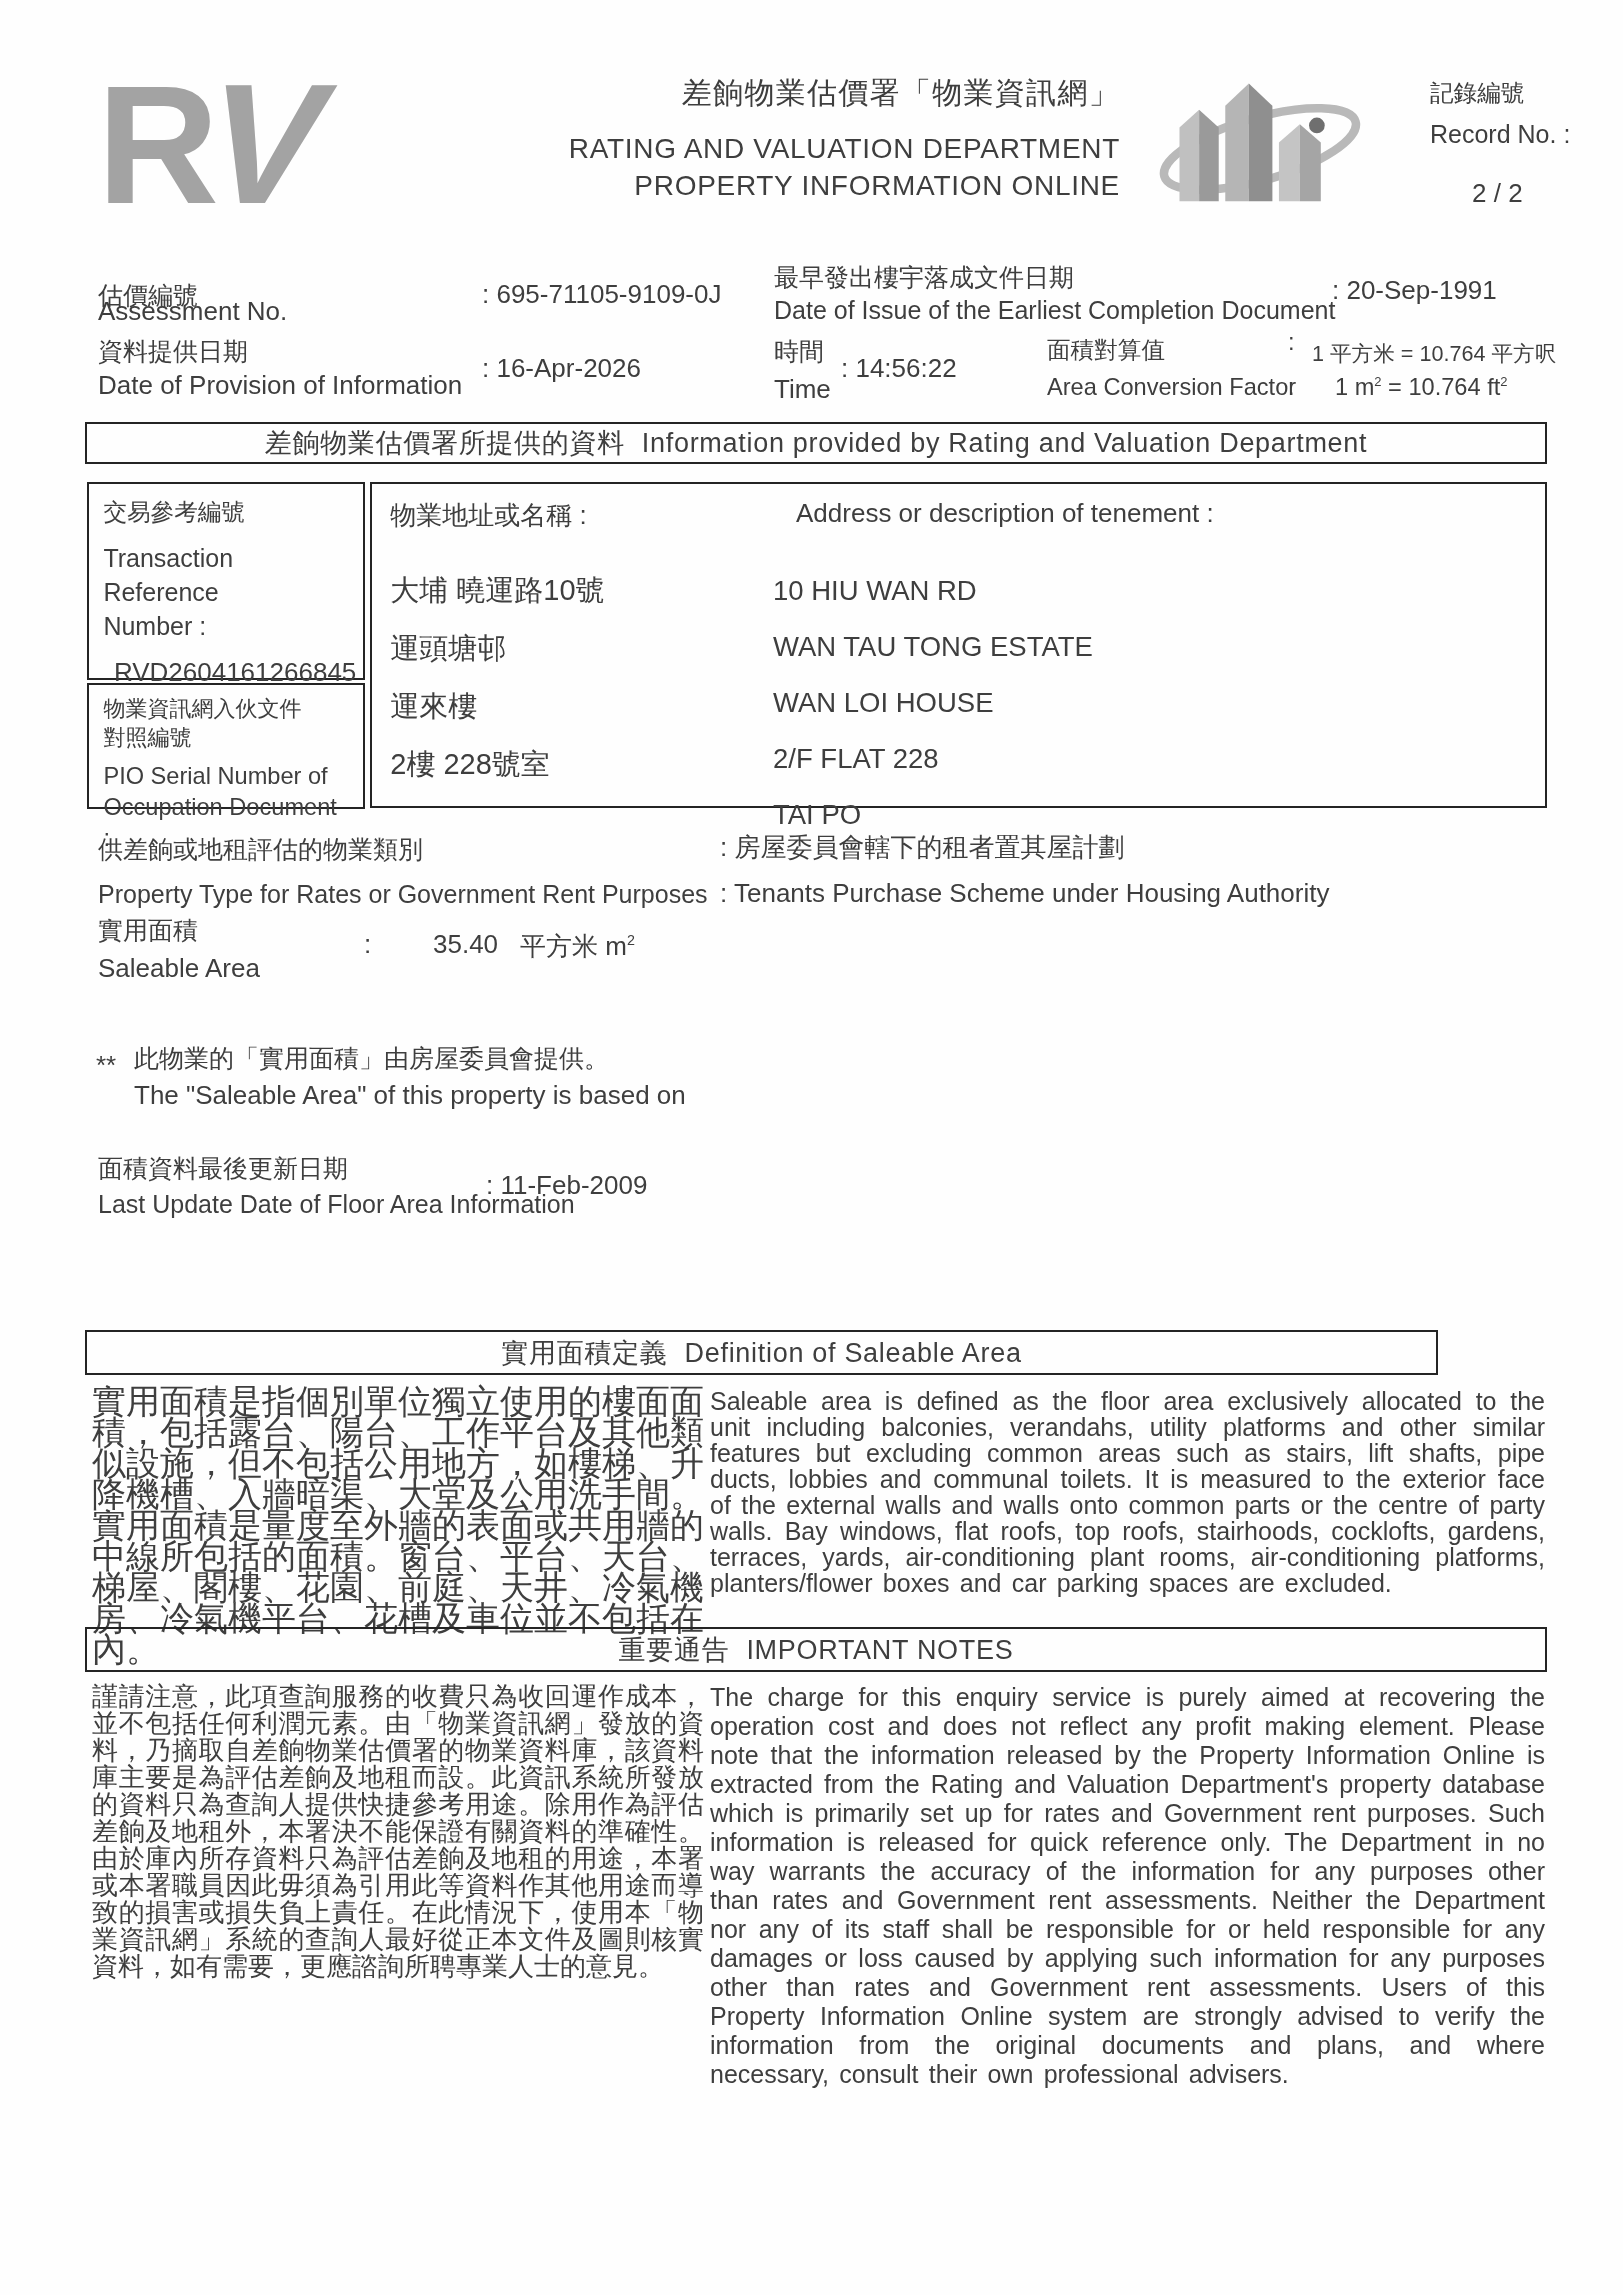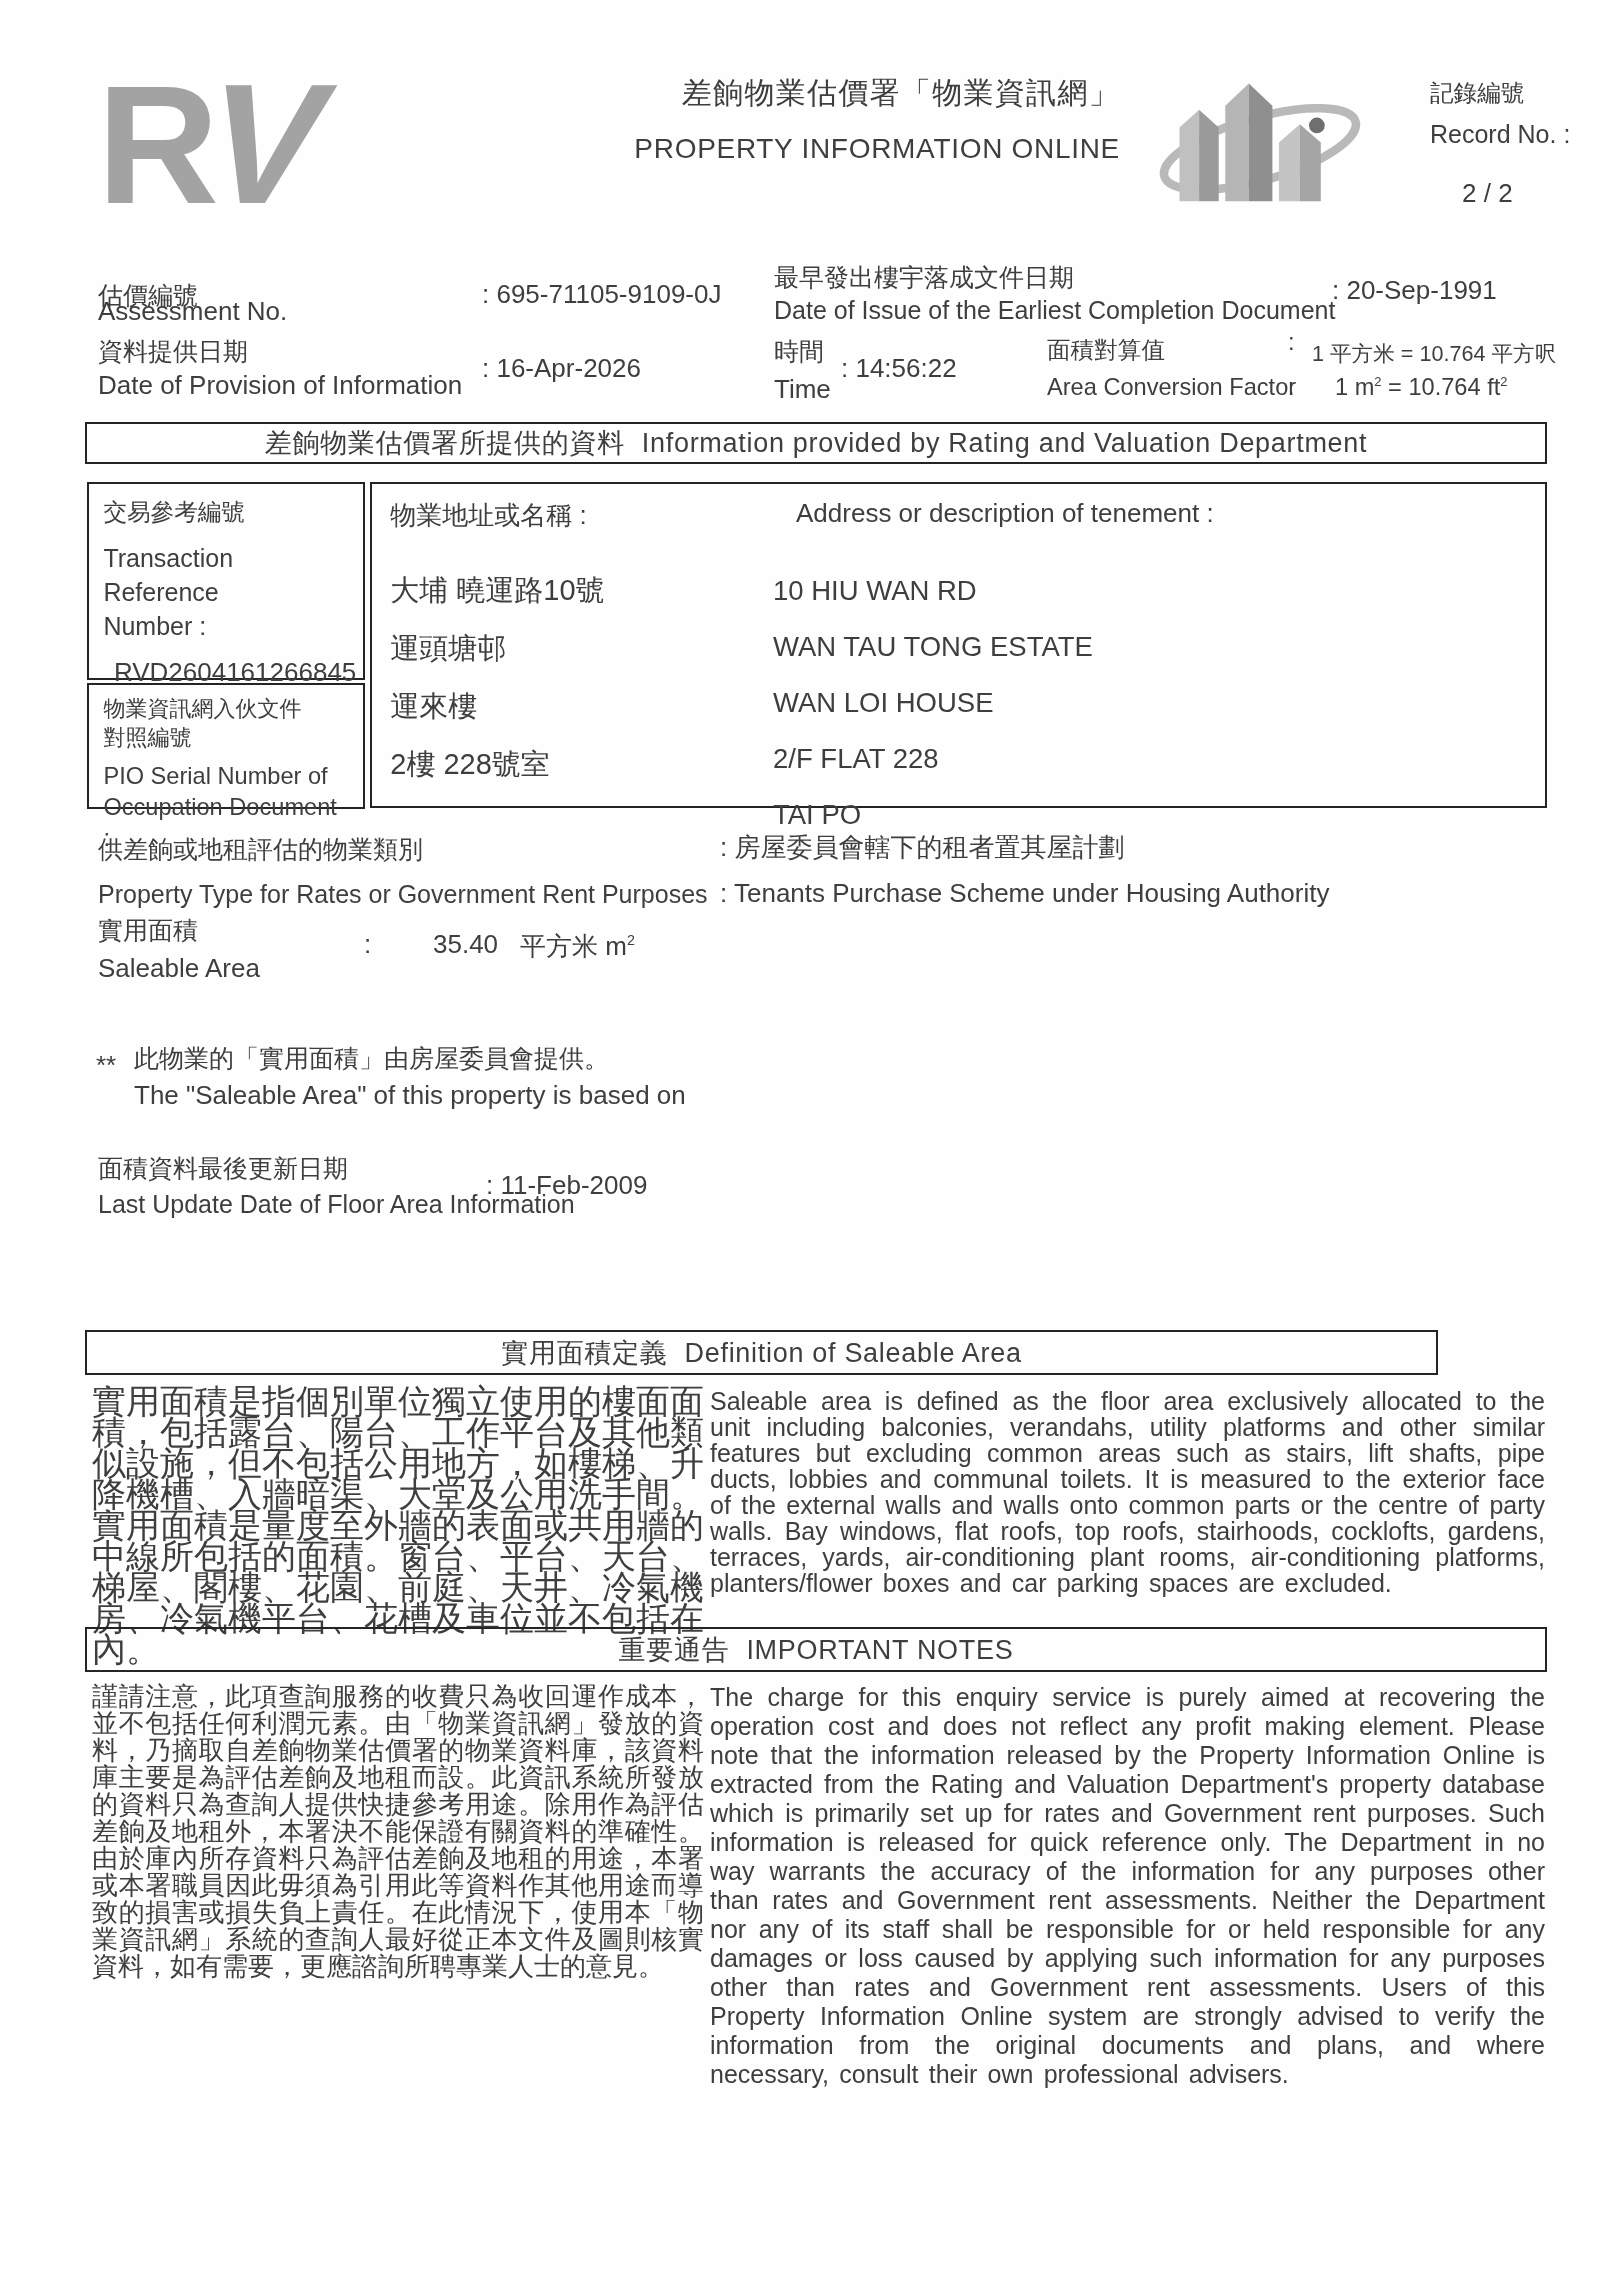--- a/index.html
+++ b/index.html
@@ -40,38 +40,39 @@
 </style>
 </head>
 <body>
 
 <div class="page">
 
   <div class="abs rv-logo" style="left:97px; top:58px;"><span class="rv-r">R</span><span class="rv-v">V</span></div>
 
   <div class="abs header-center" style="left:367px; top:73px; width:753px;">
     <div class="h-zh">差餉物業估價署「物業資訊網」</div>
+    <div class="h-en">RATING AND VALUATION DEPARTMENT</div>
     <div class="h-en">PROPERTY INFORMATION ONLINE</div>
   </div>
 
   <svg class="abs" style="left:1152px; top:65px;" width="229" height="151" viewBox="0 0 350 230">
     <ellipse cx="165" cy="128" rx="152" ry="48" fill="none" stroke="#b9b9b9" stroke-width="13" transform="rotate(-16 165 128)"></ellipse>
     <polygon points="42,208 42,95 72,68 72,208" fill="#c0c0c0"></polygon>
     <polygon points="72,68 102,95 102,208 72,208" fill="#9a9a9a"></polygon>
     <polygon points="112,208 112,62 148,28 148,208" fill="#b5b5b5"></polygon>
     <polygon points="148,28 184,62 184,208 148,208" fill="#8f8f8f"></polygon>
     <polygon points="194,208 194,118 226,90 226,208" fill="#c4c4c4"></polygon>
     <polygon points="226,90 258,118 258,208 226,208" fill="#a5a5a5"></polygon>
     <circle cx="252" cy="92" r="12" fill="#6f6f6f"></circle>
   </svg>
 
   <div class="abs" style="left:1430px; top:77px;">
     <div class="lab-xs">記錄編號</div>
     <div class="lab-s" style="margin-top:10.5px;">Record No. :</div>
-    <div class="val" style="margin-top:29px; margin-left:32px;">2 / 2</div>
+    <div class="val" style="margin-top:29px; margin-left:42px;">2 / 2</div>
   </div>
 
   <span class="abs lab-s" style="left:98px; top:261px;margin-top:18px;">估價編號</span>
   <span class="abs lab" style="left:98px; top:296px;">Assessment No.</span>
   <span class="abs val" style="left:482px; top:279px;">: 695-71105-9109-0J</span>
 
   <span class="abs lab-s" style="left:98px; top:335px;">資料提供日期</span>
   <span class="abs lab" style="left:98px; top:370px;">Date of Provision of Information</span>
   <span class="abs val" style="left:482px; top:353px;">: 16-Apr-2026</span>
 

